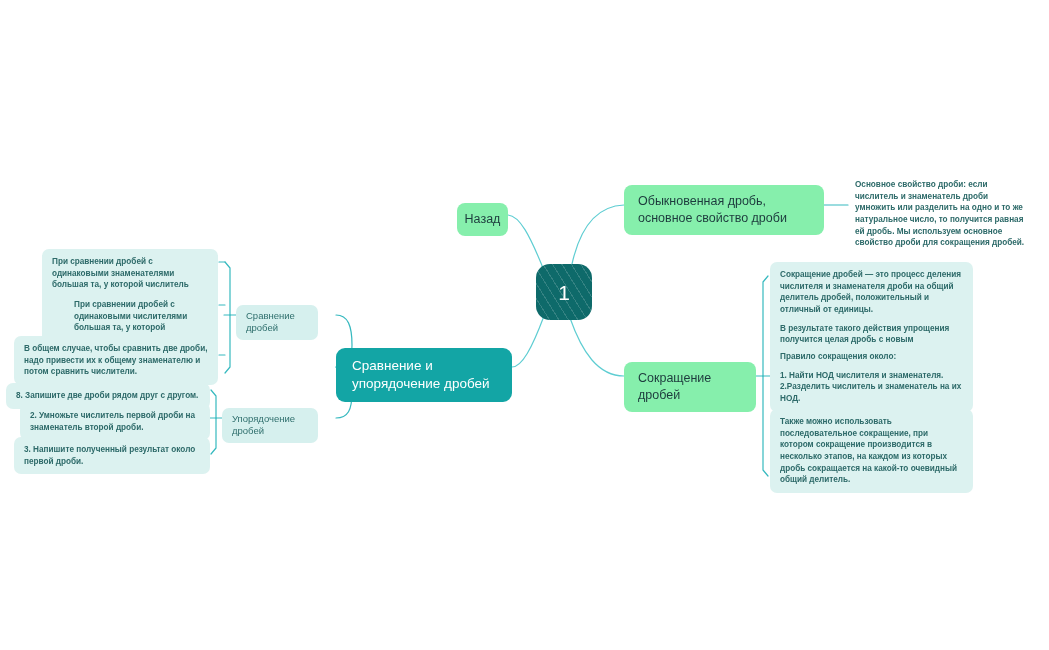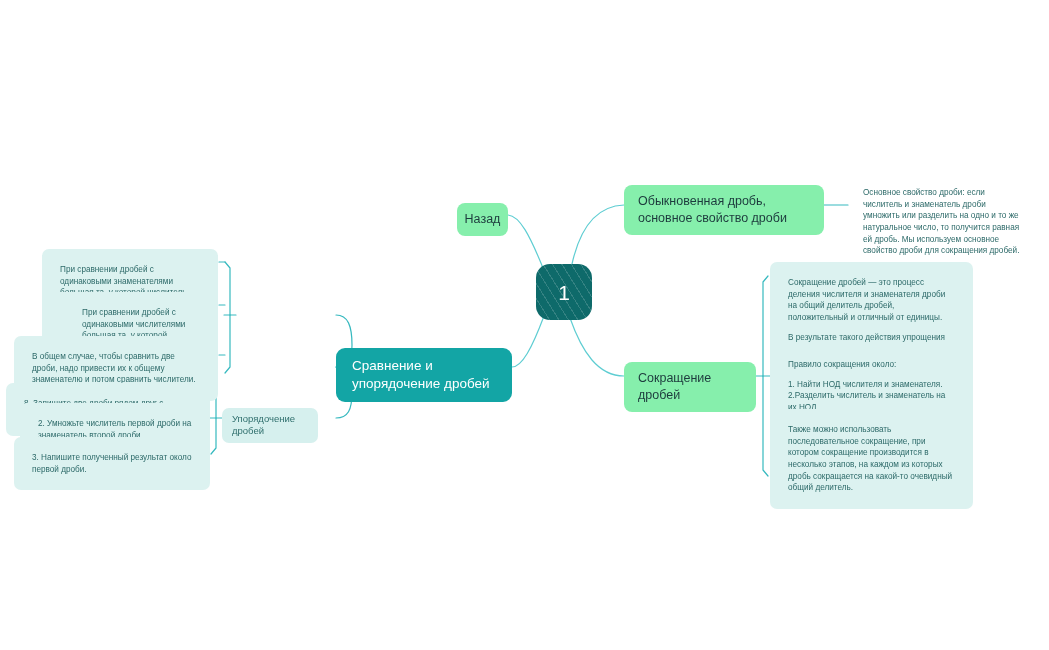--- a/index.html
+++ b/index.html
@@ -48,21 +48,21 @@
     background:#d6f0ee;color:#2f6f6d;border-radius:7px;
     display:flex;align-items:center;
     padding:5px 10px;font-size:9.5px;line-height:1.3;
   }
   
   .leaf{
     background:#dcf2f0;color:#2d6a69;border-radius:7px;
     padding:7px 10px;font-size:8.2px;line-height:1.42;
   }
   .leaf.plain{background:transparent;color:#2d6a69;}
-  .leaf p{margin:8px;}
+  .leaf p{margin:0;font-weight:bold;}
   .leaf p + p{margin-top:7px;}
 </style>
 </head>
 <body>
 
 <div id="canvas">
 
   <svg class="links" viewBox="0 0 1049 650" xmlns="http://www.w3.org/2000/svg">
     <g fill="none" stroke="#5ecdd2" stroke-width="1.2" stroke-linecap="round">
 
@@ -111,20 +111,23 @@
   </div>
 
   <div class="node cyan-node" style="left:624px;top:362px;width:132px;justify-content:center;">
     <span>Сокращение дробей</span>
   </div>
 
   <div class="node main-node" style="left:336px;top:348px;width:176px;">
     <span>Сравнение и упорядочение дробей</span>
   </div>
 
+  <div class="node sub-node" style="left:236px;top:305px;width:82px;justify-content:center;">
+    <span>Сравнение дробей</span>
+  </div>
 
   <div class="node sub-node" style="left:222px;top:408px;width:96px;justify-content:center;">
     <span>Упорядочение дробей</span>
   </div>
 
   <div class="node leaf plain" style="left:845px;top:172px;width:195px;">
     <p>Основное свойство дроби: если числитель и знаменатель дроби умножить или разделить на одно и то же натуральное число, то получится равная ей дробь. Мы используем основное свойство дроби для сокращения дробей.</p>
   </div>
 
   <div class="node leaf" style="left:770px;top:262px;width:203px;">

